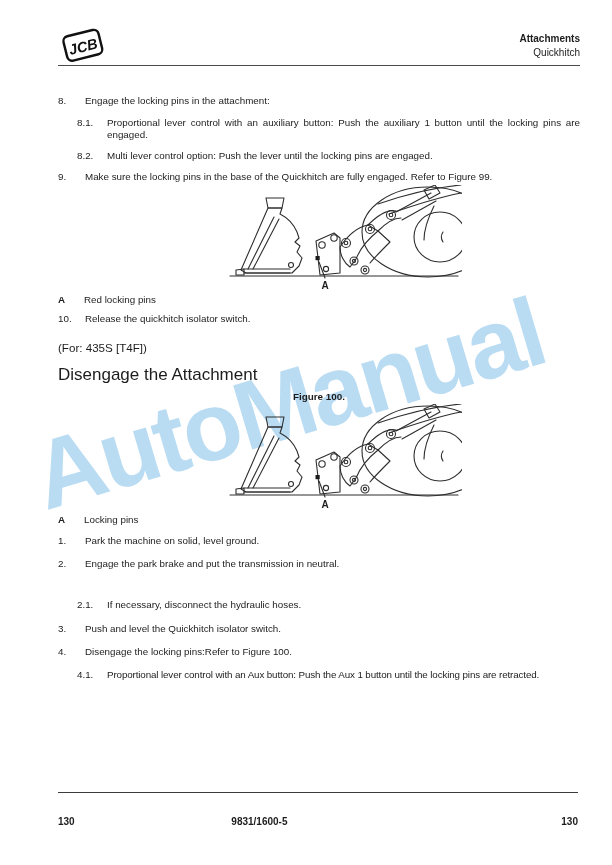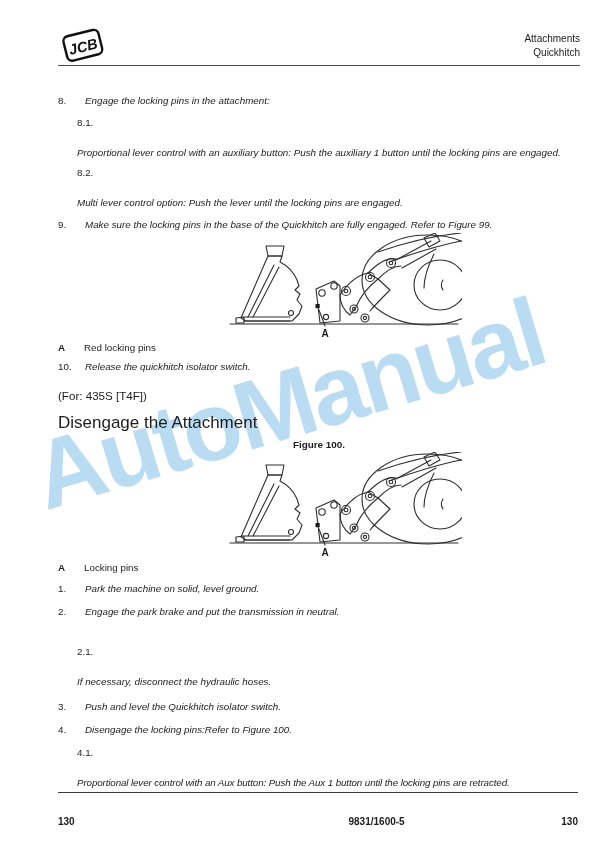--- a/index.html
+++ b/index.html
@@ -14,46 +14,46 @@
     font-size:97px; font-weight:bold; letter-spacing:-3px;
     white-space:nowrap; line-height:1;
     transform:rotate(-16.5deg); transform-origin:left bottom;
     user-select:none;
   }
   
   .content { position:relative; z-index:1; padding:26px 32px 0 58px; }
   
   .hdr { display:flex; justify-content:space-between; align-items:flex-start; height:38px; }
   .hdr-right { text-align:right; font-size:10px; line-height:13.5px; padding-top:6px; }
-  .hdr-right .bold { font-weight:normal; }
+  .hdr-right .bold { font-weight:bold; }
   .rule { border-top:1.2px solid #4a4a4a; margin-top:1px; }
   
   .step { display:flex; font-size:9.8px; line-height:12.2px; }
   .step .num { flex:0 0 27px; }
-  .step.sub { padding-left:19px;flex-direction:column; }
+  .step.sub { padding-left:19px; }
   .step.sub .num { flex:0 0 30px; }
-  .step .txt { flex:1; text-align:justify;font-style:italic; }
+  .step .txt { flex:1; text-align:justify; }
   
   .figcap { text-align:center; font-weight:bold; font-size:9.9px; }
   .figwrap { width:234px; margin-left:170px; }
   .figwrap svg { display:block; }
   
   .legend { display:flex; font-size:9.8px; line-height:12px; }
   .legend .key { flex:0 0 26px; font-weight:bold; }
   
   .modelnote { font-size:11.6px; line-height:14px; }
   .secheading { font-size:17px; font-weight:normal; line-height:14px; }
   
   .footer {
     position:absolute; left:58px; right:34px; top:792px; z-index:1;
     border-top:1.2px solid #3c3c3c; padding-top:23px;
     display:flex; font-size:10px; font-weight:bold;
   }
   .footer .l { flex:1; text-align:left; }
-  .footer .c { flex:1; text-align:right; }
+  .footer .c { flex:1; text-align:left; }
   .footer .r { flex:1; text-align:right; }
   
   .lineart { stroke:#2e2e2e; stroke-width:1.1; fill:none; stroke-linejoin:round; stroke-linecap:round; }
   .callout-label { font-family:"Liberation Sans", sans-serif; font-size:10px; font-weight:bold; fill:#1c1c1c; }
 </style>
 </head>
 <body>
 
 <svg width="0" height="0" style="position:absolute" aria-hidden="true">
   <symbol id="fig-loader" viewBox="0 0 234 106">

